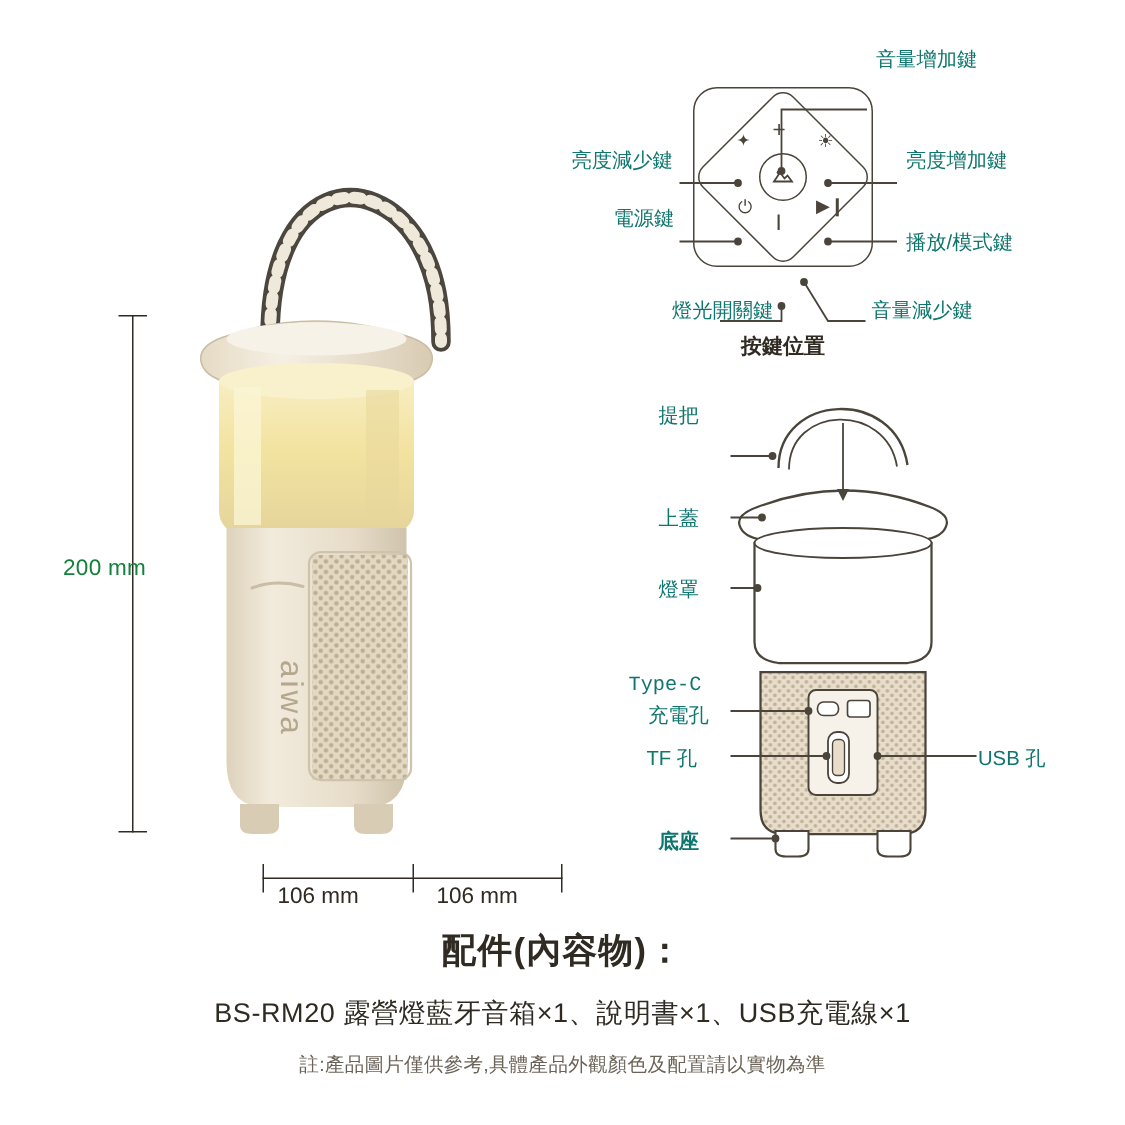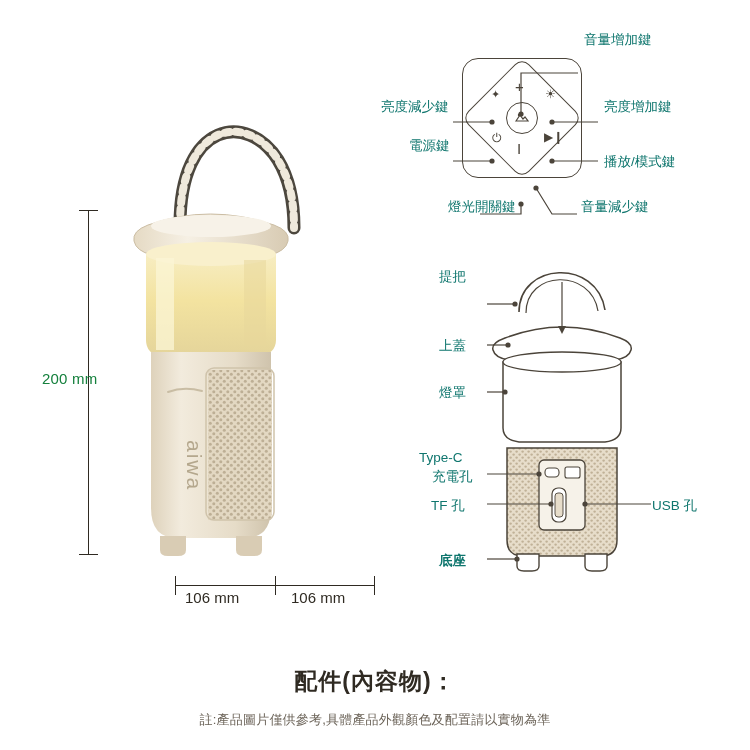--- a/index.html
+++ b/index.html
@@ -50,21 +50,21 @@
   .p-tl{left:29px;top:31px;font-size:11px;}
   .p-tr{left:83px;top:30px;font-size:12px;}
   .p-bl{left:30px;top:74px;font-size:12px;}
   .p-br{left:82px;top:73px;font-size:12px;}
 
   .btn-caption{position:absolute;left:440px;top:222px;width:164px;text-align:center;font-size:14px;font-weight:bold;color:#2f2a22;}
 
   
   .lbl{position:absolute;font-size:13.5px;color:#0f766e;white-space:nowrap;}
 
-  .caption-block{position:absolute;left:0;top:618px;width:750px;text-align:center;margin-top:48px;}
+  .caption-block{position:absolute;left:0;top:618px;width:750px;text-align:center;}
   .cap-title{font-size:23px;font-weight:bold;color:#2f2a22;letter-spacing:1px;}
   .cap-sub{font-size:18px;color:#2f2a22;margin-top:14px;letter-spacing:.4px;}
   .cap-note{font-size:13px;color:#6b6358;margin-top:14px;letter-spacing:.2px;}
 </style>
 </head>
 <body>
 
 <div class="canvas">
 
   <div class="abs prod-wrap">
@@ -175,20 +175,21 @@
   </svg>
 
   <div class="lbl abs" style="left:584px;top:31px;">音量增加鍵</div>
   <div class="lbl abs" style="left:381px;top:98px;">亮度減少鍵</div>
   <div class="lbl abs" style="left:409px;top:137px;">電源鍵</div>
   <div class="lbl abs" style="left:604px;top:98px;">亮度增加鍵</div>
   <div class="lbl abs" style="left:604px;top:137px;margin-top:16px;">播放/模式鍵</div>
   <div class="lbl abs" style="left:448px;top:198px;">燈光開關鍵</div>
   <div class="lbl abs" style="left:581px;top:198px;">音量減少鍵</div>
 
+  <div class="btn-caption">按鍵位置</div>
 
   <svg class="abs" style="left:455px;top:252px;" width="295" height="330">
     <defs>
       <pattern id="mesh2" width="6" height="6" patternUnits="userSpaceOnUse">
         <rect width="6" height="6" fill="#e7ddca"></rect>
         <circle cx="1.6" cy="1.6" r="1.2" fill="#c0b197"></circle>
         <circle cx="4.6" cy="4.6" r="1.2" fill="#c0b197"></circle>
       </pattern>
     </defs>
 
@@ -226,24 +227,25 @@
     <path d="M62 307 L32 307" fill="none" stroke="#4b443a" stroke-width="1.2"></path>
       <circle cx="62" cy="307" r="2.6" fill="#4b443a"></circle>
 
     <path d="M107 30 L107 78" fill="none" stroke="#4b443a" stroke-width="1.2"></path>
     <path d="M103 74 L107 82 L111 74 Z" fill="#4b443a"></path>
   </svg>
 
   <div class="lbl abs" style="left:439px;top:268px;">提把</div>
   <div class="lbl abs" style="left:439px;top:337px;">上蓋</div>
   <div class="lbl abs" style="left:439px;top:384px;">燈罩</div>
-  <div class="lbl abs" style="left:419px;top:450px;">Type-C</div>
+  <div class="lbl abs" style="left:419px;top:450px;font-family:Liberation Mono, monospace;">Type-C</div>
   <div class="lbl abs" style="left:432px;top:468px;">充電孔</div>
   <div class="lbl abs" style="left:431px;top:497px;">TF 孔</div>
   <div class="lbl abs" style="left:652px;top:497px;">USB 孔</div>
   <div class="lbl abs" style="left:439px;top:552px;font-weight:bold;">底座</div>
 
   <div class="caption-block">
     <div class="cap-title">配件(內容物)：</div>
+    <div class="cap-sub">BS-RM20 露營燈藍牙音箱×1、說明書×1、USB充電線×1</div>
     <div class="cap-note">註:產品圖片僅供參考,具體產品外觀顏色及配置請以實物為準</div>
   </div>
 
 </div>
 
 </body></html>

